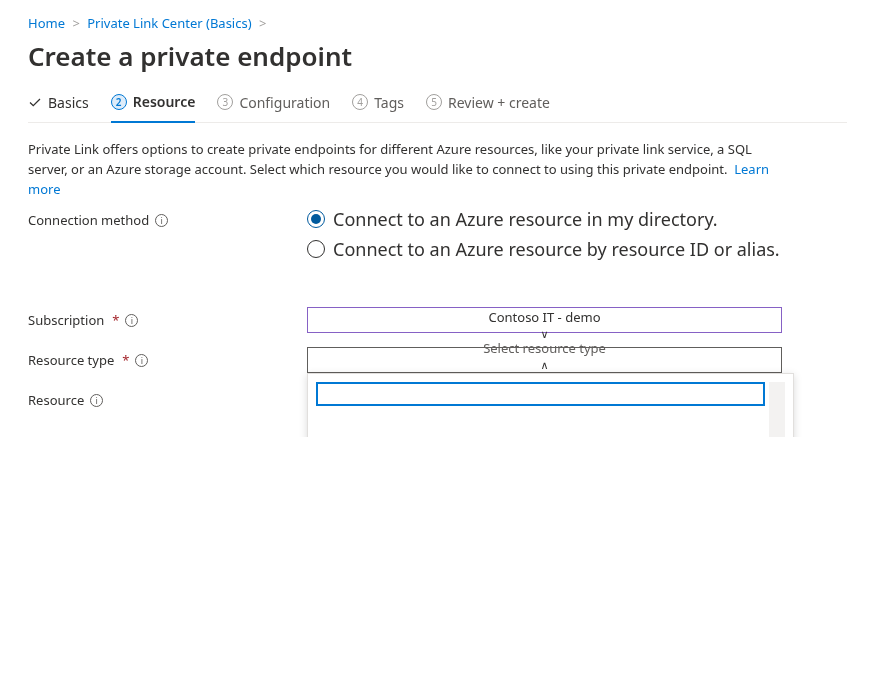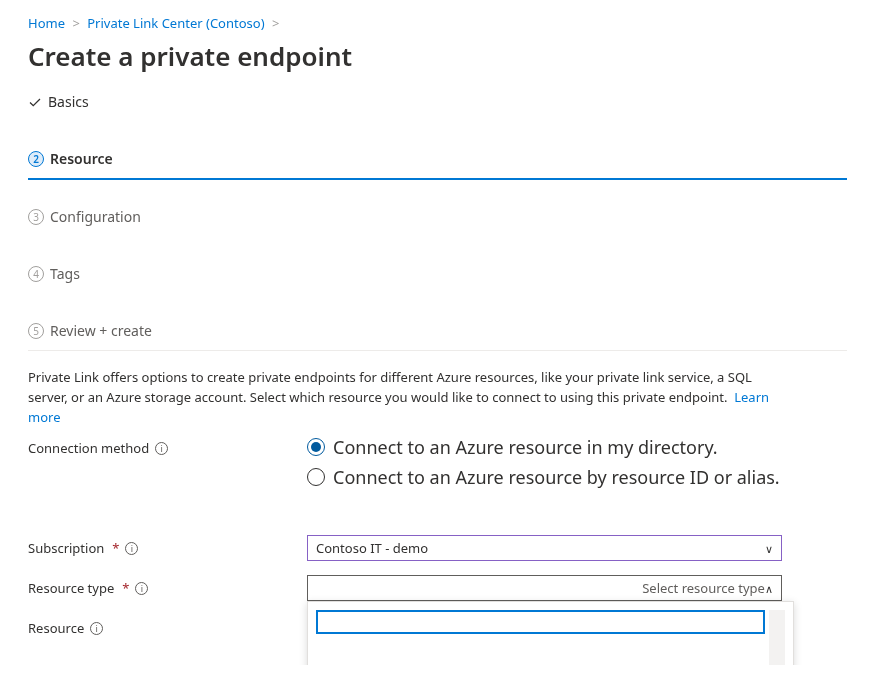--- a/index.html
+++ b/index.html
@@ -11,21 +11,21 @@
     color: #323130;
     background: #fff;
     width: 875px;
   }
   .breadcrumb { font-size: 13px; color: #605e5c; margin-bottom: 6px; }
   .breadcrumb a { color: #0078d4; text-decoration: none; }
   .breadcrumb .sep { color: #a19f9d; margin: 0 4px; }
 
   h1 { font-size: 26px; font-weight: 600; margin: 2px 0 12px 0; color:#323130; }
 
-  .tabs { display: flex; gap: 22px; border-bottom: 1px solid #edebe9; margin-bottom: 16px; padding-bottom:0;flex-direction:column; }
+  .tabs { display: flex; gap: 22px; border-bottom: 1px solid #edebe9; margin-bottom: 16px; padding-bottom:0; }
   .tab { display: flex; align-items: center; gap: 6px; padding: 6px 0 10px 0; cursor: pointer; font-size: 14px; color:#605e5c; }
   .tab.completed { color:#323130; }
   .tab.completed .step { width:14px; height:14px; }
   .tab .step {
     display:inline-flex; justify-content:center; align-items:center;
     width:16px; height:16px; border-radius:50%;
     border:1px solid #a19f9d; font-size:10px; color:#605e5c; background:#fff;
   }
   .tab.active { color:#323130; font-weight:600; border-bottom:2px solid #0078d4; margin-bottom:-1px; }
   .tab.active .step { border-color:#0078d4; color:#0078d4; background:#deecf9; }
@@ -43,21 +43,21 @@
     font-size:9px; line-height:12px; text-align:center; color:#605e5c;
   }
 
   .radio-opt { display:flex; align-items:center; gap:8px; margin-bottom:6px; font-size:18px; }
   .radio { width:18px; height:18px; border:1px solid #323130; border-radius:50%; display:inline-flex; align-items:center; justify-content:center; }
   .radio.selected { border-color:#005a9e; }
   .radio.selected::after { content:""; width:10px; height:10px; border-radius:50%; background:#005a9e; }
 
   .select-box {
     display:flex; align-items:center; justify-content:space-between;
-    height:26px; padding:0 8px; border:1px solid #605e5c; font-size:13px; background:#fff;
+    height:26px; padding:0 8px; border:1px solid #605e5c; font-size:13px; background:#fff;flex-direction:column;
   }
   .select-box.focused { border-color:#8661c5; }
   .select-box.open { border-color:#605e5c;justify-content:flex-end; }
   .chevron { font-size:11px; color:#323130; }
 
   .dropdown-wrapper { position:relative; display:flex; }
   .dropdown-panel {
     position:absolute; top:26px; left:0; right:-12px;
     background:#fff; border:1px solid #e1dfdd; box-shadow:0 2px 8px rgba(0,0,0,.15);
     z-index:10; padding:8px 8px 4px 8px;
@@ -77,21 +77,21 @@
   .truncated-row::after { content:""; position:absolute; left:0; right:0; top:12px; bottom:0; background:#fff; }
   .dd-option { font-size:13px; padding:8px 6px; cursor:pointer; }
   .dd-option.hover { background:#f3f2f1; }
 </style>
 </head>
 <body>
 
 <div class="breadcrumb">
   <a href="#">Home</a>
   <span class="sep">&gt;</span>
-  <a href="#">Private Link Center (Contoso)</a>
+  <a href="#">Private Link Center (Basics)</a>
   <span class="sep">&gt;</span>
 </div>
 
 <h1>Create a private endpoint</h1>
 
 <div class="tabs">
   <div class="tab completed">
     <span class="step" style="border:none;">
       <svg width="14" height="14" viewBox="0 0 16 16">
           <path d="M6 11.2 2.8 8l-1 1L6 13.2 14.2 5l-1-1z" fill="#323130"></path>

